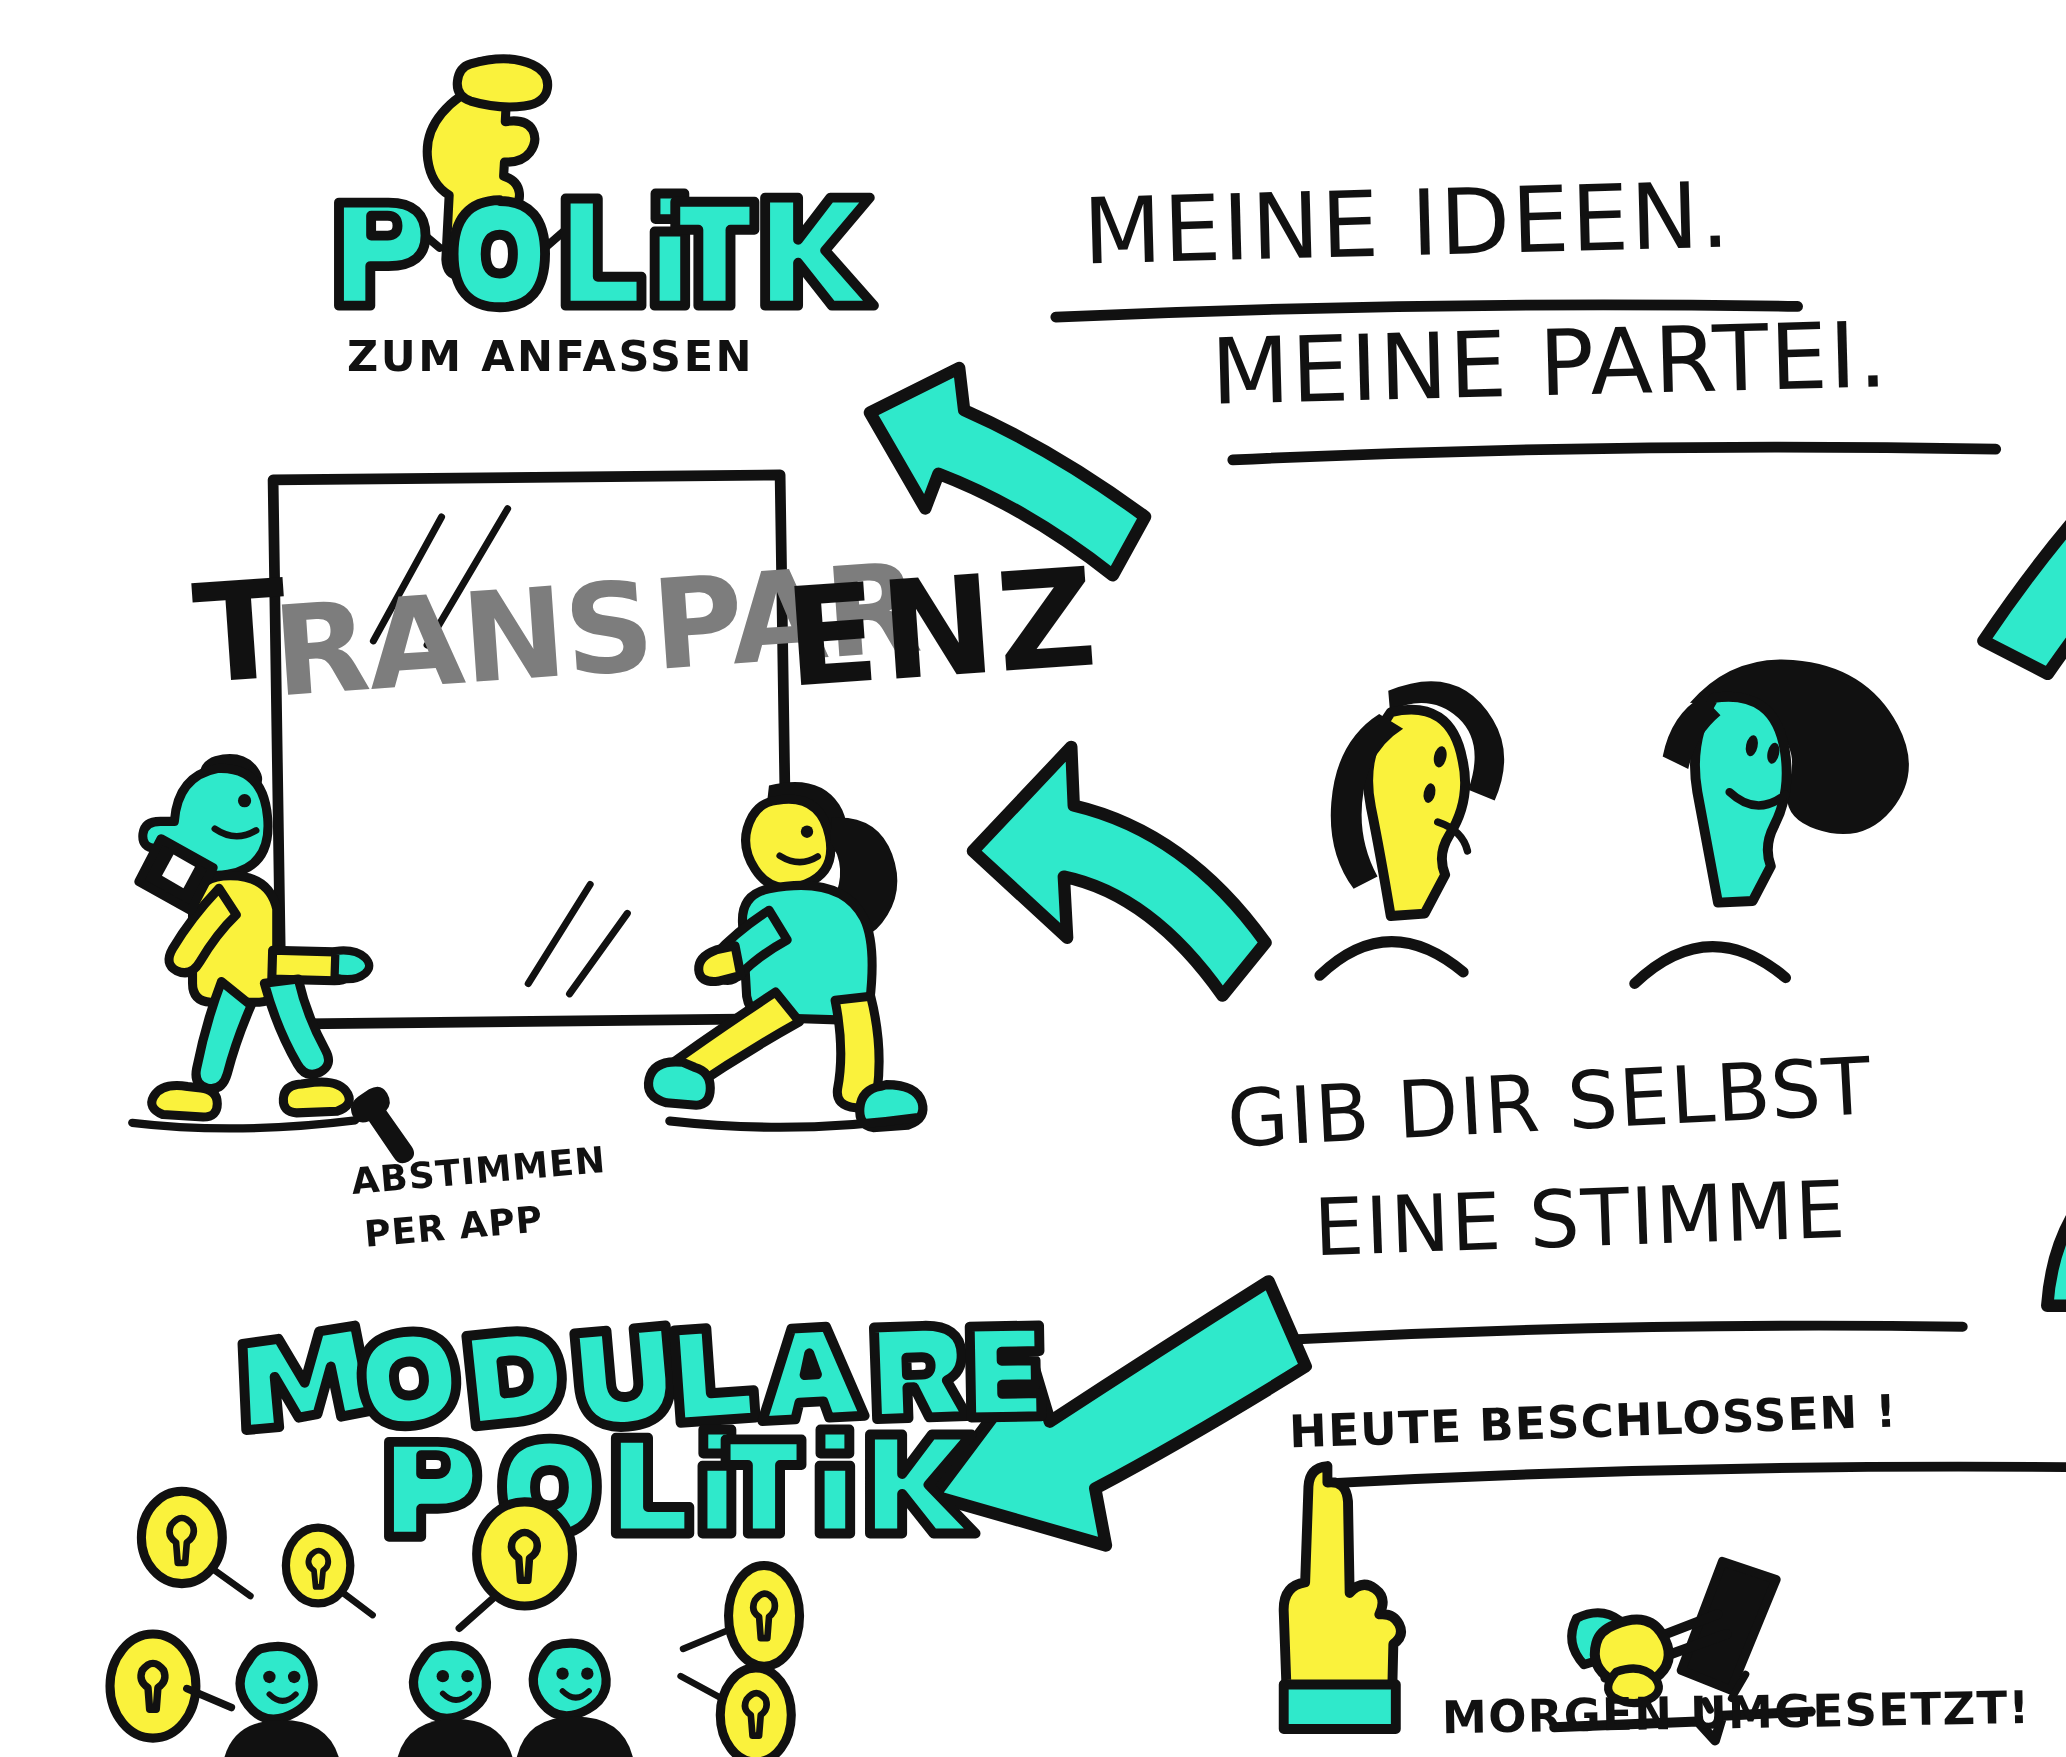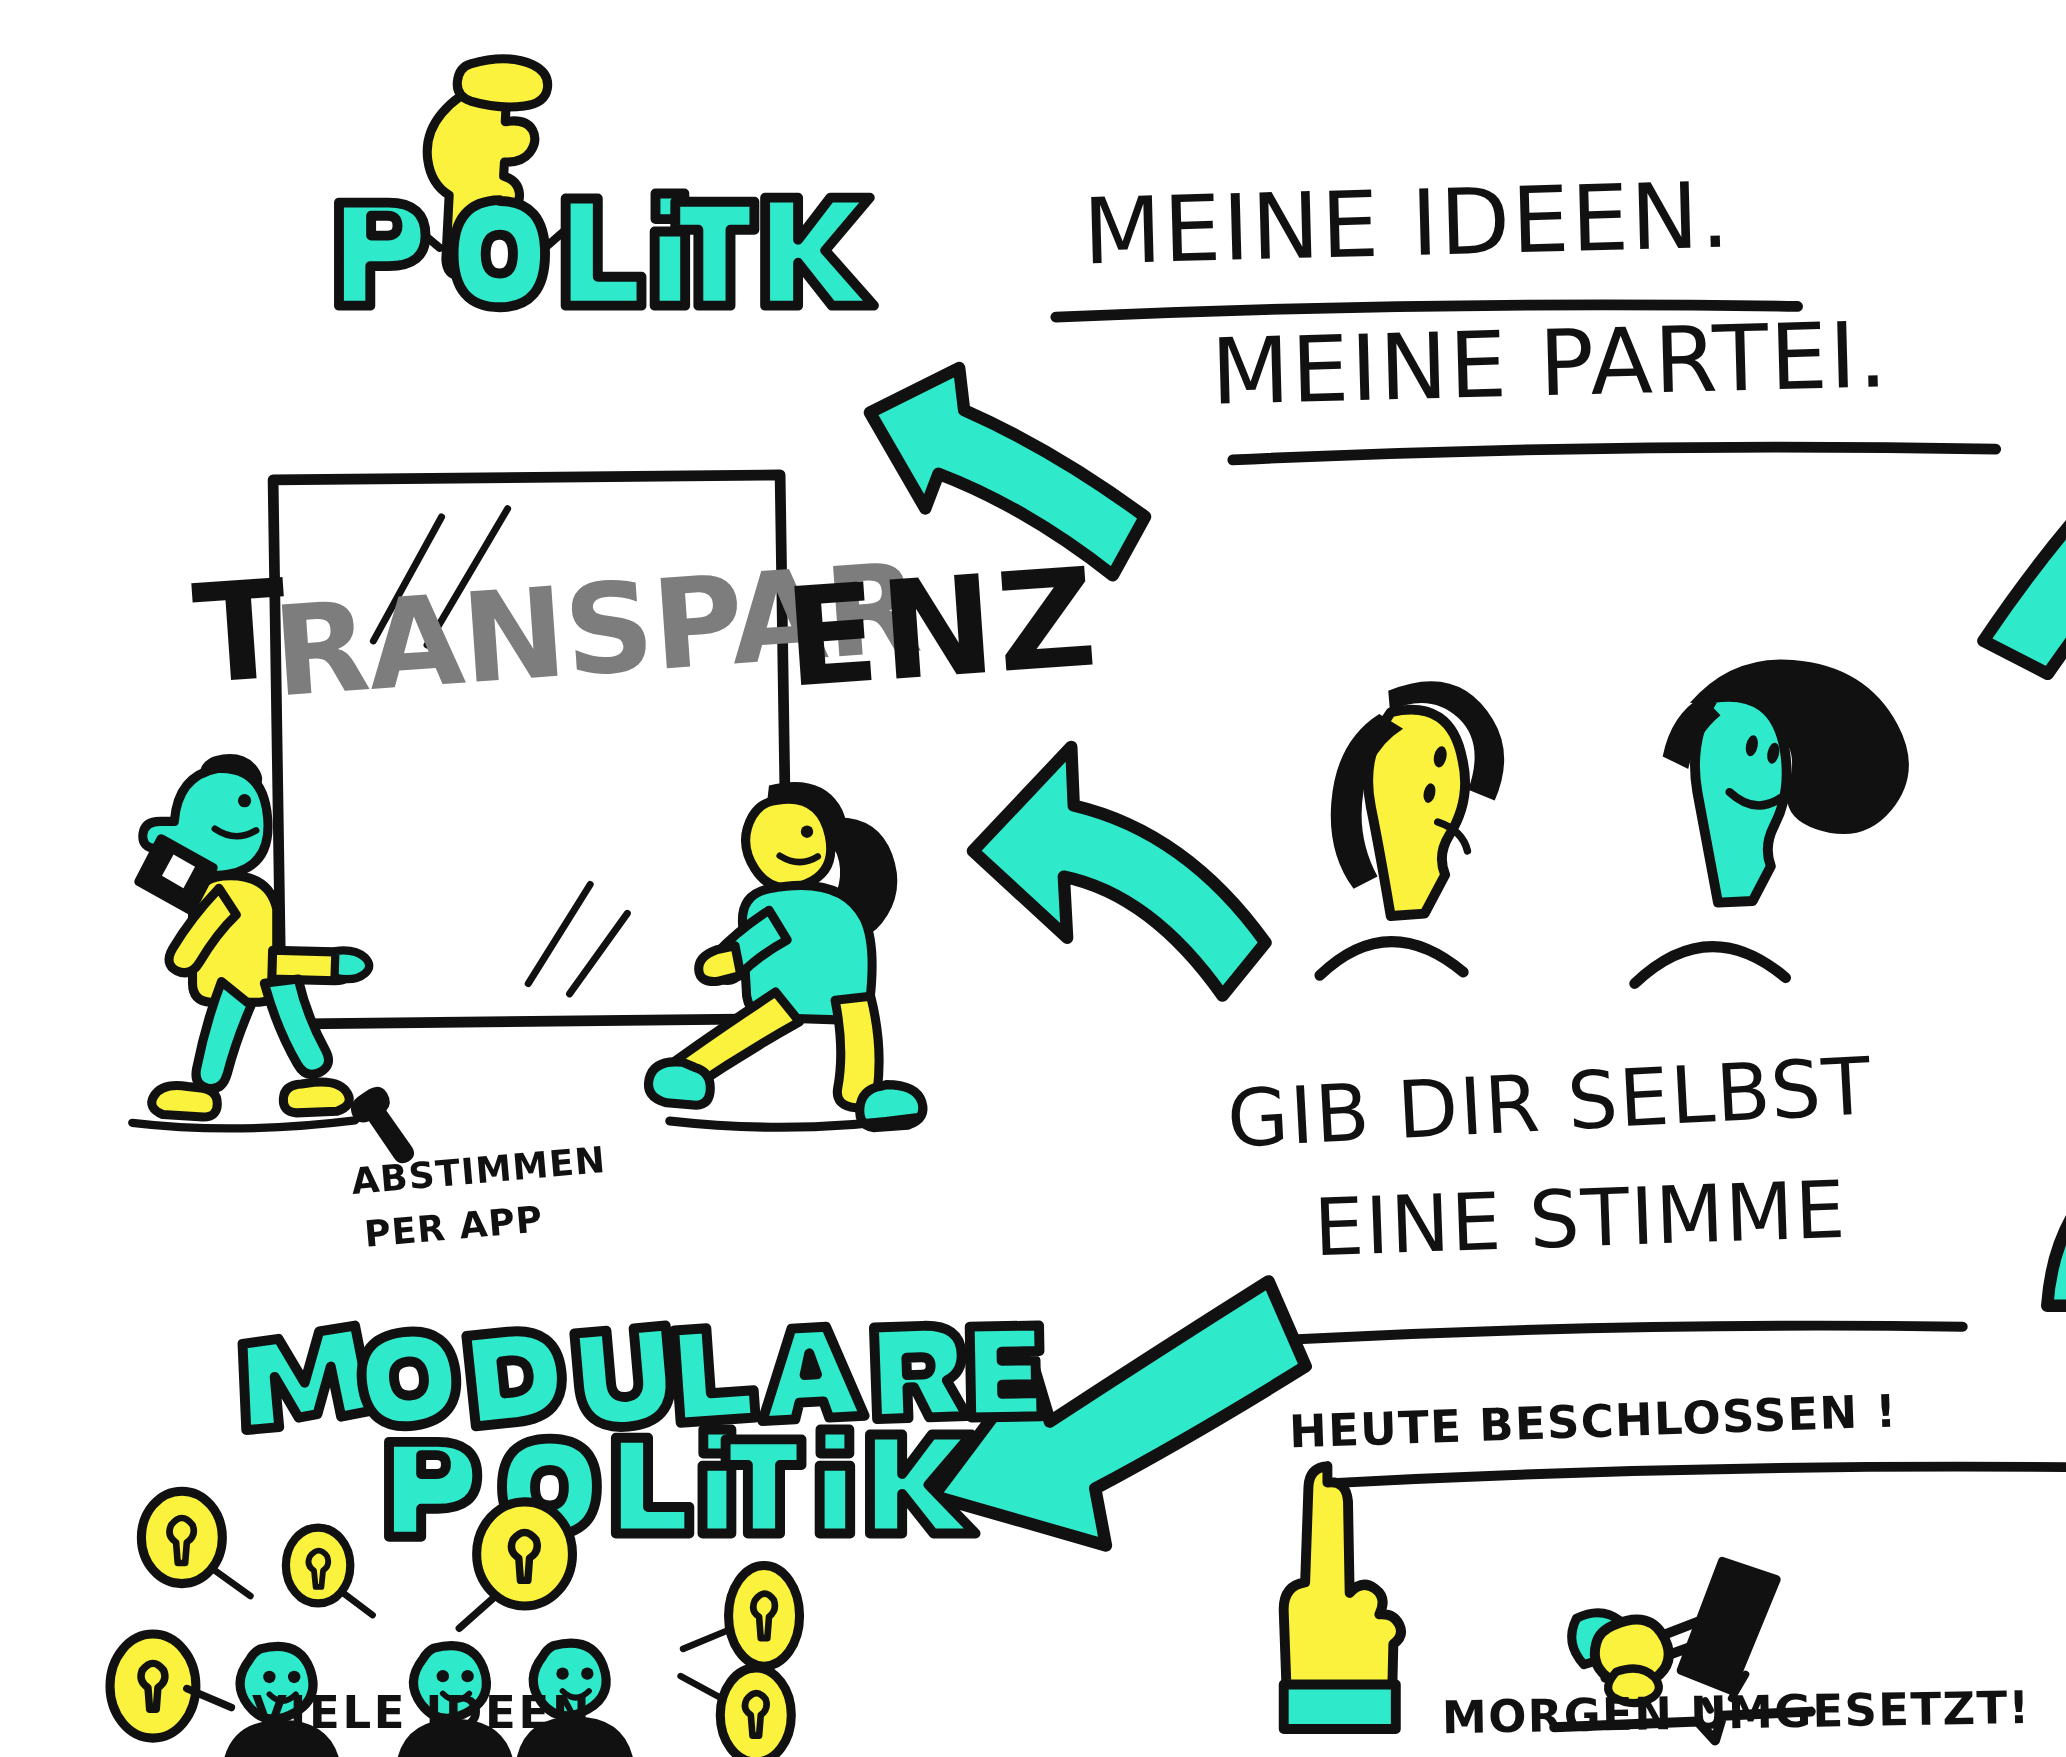--- a/index.html
+++ b/index.html
@@ -37,20 +37,21 @@
       <path d="M40 300 l0 -250 l120 0 q90 0 90 80 q0 74 -90 74 l-44 0 l0 96 z M118 130 l40 0 q24 0 24 -24 q0 -24 -24 -24 l-40 0 z"></path>
       <path d="M430 46 q110 0 110 128 q0 130 -110 130 q-112 0 -112 -130 q0 -128 112 -130 z M430 128 q-34 0 -34 46 q0 48 34 48 q32 0 32 -48 q0 -46 -32 -46 z"></path>
       <path d="M590 300 l0 -260 l78 0 l0 190 l106 0 l0 70 z"></path>
       <path d="M806 300 l0 -180 l74 0 l0 180 z"></path>
       <path d="M808 28 l70 0 l0 62 l-70 0 z"></path>
       <path d="M912 300 l0 -184 l-56 0 l0 -68 l192 0 l0 68 l-58 0 l0 184 z"></path>
       <path d="M1074 300 l0 -262 l80 0 l0 102 l78 -102 l96 0 l-108 128 l118 134 l-102 0 l-82 -104 l0 104 z"></path>
     </g>
   </svg>
 
+  <div class="lbl" style="left:347px;top:335px;font-size:43px;letter-spacing:.06em;">ZUM ANFASSEN</div>
 
   <svg style="left:264px;top:467px;" width="545" height="579" viewBox="0 0 1320 1400">
     <path class="fillW" stroke-width="26" d="M22 30 L1250 18 L1270 1335 L42 1348 Z"></path>
     <g class="ink" stroke-width="17">
       <path d="M430 120 L265 420"></path>
         <path d="M590 100 L395 430"></path>
       <path d="M790 1010 L640 1250"></path>
         <path d="M880 1080 L740 1275"></path>
     </g>
   </svg>
@@ -234,21 +235,20 @@
     </g>
     <g>
       <path class="fillT" stroke-width="22" d="M1010 372 q92 -24 120 48 q26 70 -36 106 q-70 40 -114 -18 q-40 -54 4 -110 q10 -18 26 -26 z"></path>
       <circle class="fillK noS" cx="1032" cy="440" r="15"></circle>
         <circle class="fillK noS" cx="1092" cy="440" r="15"></circle>
       <path class="ink" stroke-width="14" d="M1032 482 q32 32 64 0"></path>
       <path class="fillK noS" d="M1062 544 q134 0 146 132 l-292 6 q6 -138 146 -138 z"></path>
     </g>
   </svg>
 
-  <div class="lbl" style="left:252px;top:1690px;font-size:45px;letter-spacing:.06em;">VIELE IDEEN</div>
 
   <div class="lbl" style="left:1289px;top:1399px;font-size:45px;letter-spacing:.03em;transform:rotate(-2deg);">HEUTE BESCHLOSSEN !</div>
   <svg style="left:1314px;top:1459px;" width="777" height="29" viewBox="0 0 1880 70">
     <path class="ink" stroke-width="24" d="M10 60 Q940 10 1870 20"></path>
   </svg>
 
   <svg style="left:1273px;top:1475px;" width="136" height="264" viewBox="0 0 330 640">
     <path class="fillY" stroke-width="24" d="M132 18 q46 -6 50 46 l4 222 q30 -34 62 -10 q30 22 10 62 q34 -4 48 24 q14 28 -14 48 l-2 86 q-4 60 -70 60 l-118 0 q-66 0 -70 -60 l-6 -166 q-2 -62 52 -70 l8 -232 q2 -46 46 -50 z"></path>
     <path class="fillT" stroke-width="24" d="M26 508 l272 0 l0 108 l-272 0 z"></path>
   </svg>

